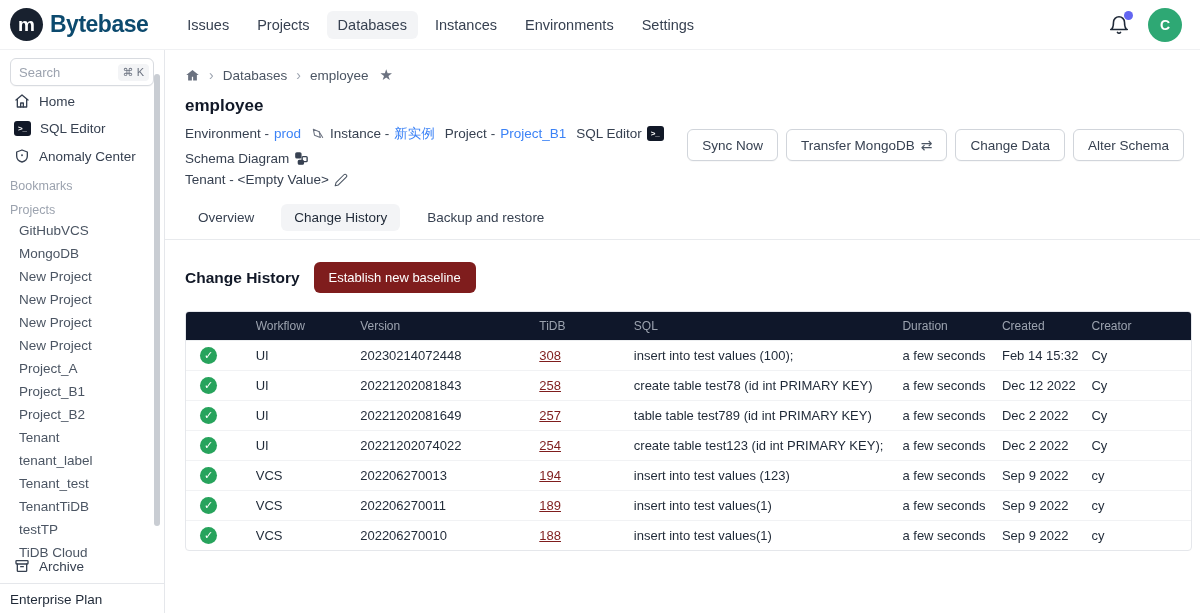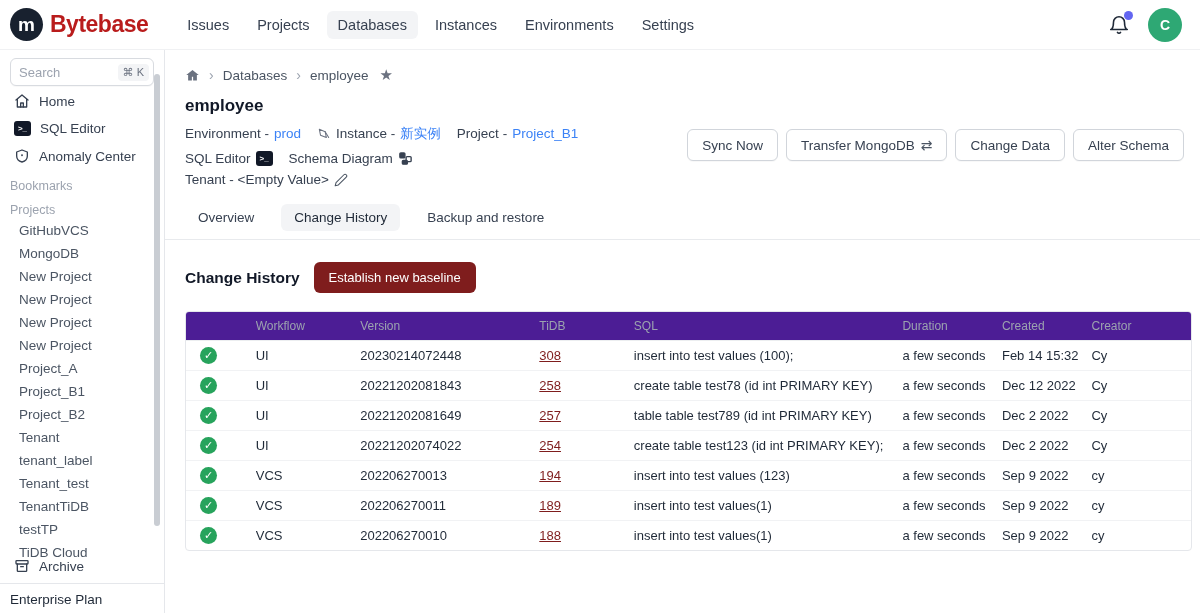--- a/index.html
+++ b/index.html
@@ -5,21 +5,21 @@
   * { margin:0; padding:0; box-sizing:border-box; }
   html,body { width:1200px; height:613px; overflow:hidden; background:#fff;
     font-family:"Liberation Sans","DejaVu Sans",sans-serif; color:#1f2937; }
 
   
   .topbar { height:50px; display:flex; align-items:center; padding:0 18px 0 10px;
     border-bottom:1px solid #f0f1f3; background:#fff; position:relative; z-index:5; }
   .logo { display:flex; align-items:center; gap:7px; cursor:pointer; }
   .logo-icon { width:33px; height:33px; border-radius:50%; background:#18212f; color:#fff;
     display:flex; align-items:center; justify-content:center; font-weight:800; font-size:19px; line-height:1; }
-  .logo-text { font-size:23px; font-weight:800; color:#b91c1c; letter-spacing:-0.5px; }
+  .logo-text { font-size:23px; font-weight:800; color:#0c4a6e; letter-spacing:-0.5px; }
   .nav { display:flex; align-items:center; margin-left:28px; gap:6px; }
   .nav-item { font-size:14.5px; color:#374151; padding:6px 11px; border-radius:6px; cursor:pointer; }
   .nav-item.active { background:#f3f4f6; }
   .topbar-right { margin-left:auto; display:flex; align-items:center; gap:16px; }
   .bell-wrap { position:relative; width:24px; height:24px; cursor:pointer; }
   .bell-dot { position:absolute; top:-2px; right:-1px; width:9px; height:9px; border-radius:50%; }
   .avatar { width:34px; height:34px; border-radius:50%; color:#fff; display:flex;
     align-items:center; justify-content:center; font-size:14px; font-weight:600; cursor:pointer; }
 
   
@@ -50,21 +50,21 @@
   
   .main { position:absolute; top:50px; left:165px; right:0; bottom:0; overflow:hidden; background:#fff; }
   .crumbs { display:flex; align-items:center; gap:9px; padding:16px 0 0 20px; font-size:13.5px; color:#4b5563; }
   .crumb-sep { color:#9ca3af; font-size:14px; }
   .crumb-link { cursor:pointer; }
   .crumb-star { color:#6b7280; font-size:15px; cursor:pointer; margin-left:2px; }
   .page-title { font-size:17px; font-weight:700; color:#111827; padding:12px 0 0 20px; }
 
   .meta-row { display:flex; align-items:flex-start; justify-content:space-between; padding:7px 16px 0 20px; }
   .meta-lines { font-size:13.5px; color:#374151; line-height:21px; max-width:620px; }
-  .meta-line { display:flex; align-items:center; flex-wrap:wrap; gap:4px 6px; }
+  .meta-line { display:flex; align-items:center; flex-wrap:wrap; gap:4px 0; }
   .meta-seg { display:inline-flex; align-items:center; gap:5px; margin-right:10px; white-space:nowrap; }
   .link { color:#3b82f6; cursor:pointer; }
   .icon-inline { display:inline-flex; align-items:center; color:#6b7280; }
   .actions { display:flex; gap:8px; padding-top:6px; }
   .btn { background:#fff; border:1px solid #d1d5db; border-radius:6px; padding:7px 14px;
     font-size:13.5px; color:#374151; font-family:inherit; cursor:pointer; white-space:nowrap;
     display:inline-flex; align-items:center; gap:6px; box-shadow:0 1px 1px rgba(0,0,0,0.03); }
   .swap-icon { font-size:14px; color:#4b5563; }
 
   .tabs { display:flex; align-items:center; gap:14px; padding:14px 0 8px 20px; }
@@ -73,21 +73,21 @@
   .tabs-divider { border-bottom:1px solid #e8eaed; }
 
   .section-head { display:flex; align-items:center; gap:14px; padding:22px 0 14px 20px; }
   .section-title { font-size:15.5px; font-weight:700; color:#111827; }
   .btn-primary { border:none; border-radius:6px; color:#fff; font-size:13px; font-weight:500;
     padding:8px 15px; cursor:pointer; font-family:inherit; }
 
   
   .table { margin:4px 8px 0 20px; border:1px solid #e5e7eb; border-radius:4px; overflow:hidden; }
   .trow { display:flex; align-items:center; }
-  .thead { background:#4c1d95; border-bottom:1px solid #eceef0; }
+  .thead { background:#0f172a; border-bottom:1px solid #eceef0; }
   .thead .tcell { font-size:12px; color:#9ca3af; font-weight:400; padding:7px 0; }
   .tbody .trow { border-bottom:1px solid #f1f2f4; cursor:pointer; }
   .tbody .trow:last-child { border-bottom:none; }
   .tcell { font-size:13px; color:#1f2937; padding:6px 0; white-space:nowrap; overflow:hidden; }
   .col-status { width:70px; padding-left:14px !important; }
   .col-workflow { width:105px; }
   .col-version { width:180px; }
   .col-issue { width:95px; }
   .col-sql { width:270px; }
   .col-duration { width:100px; }

